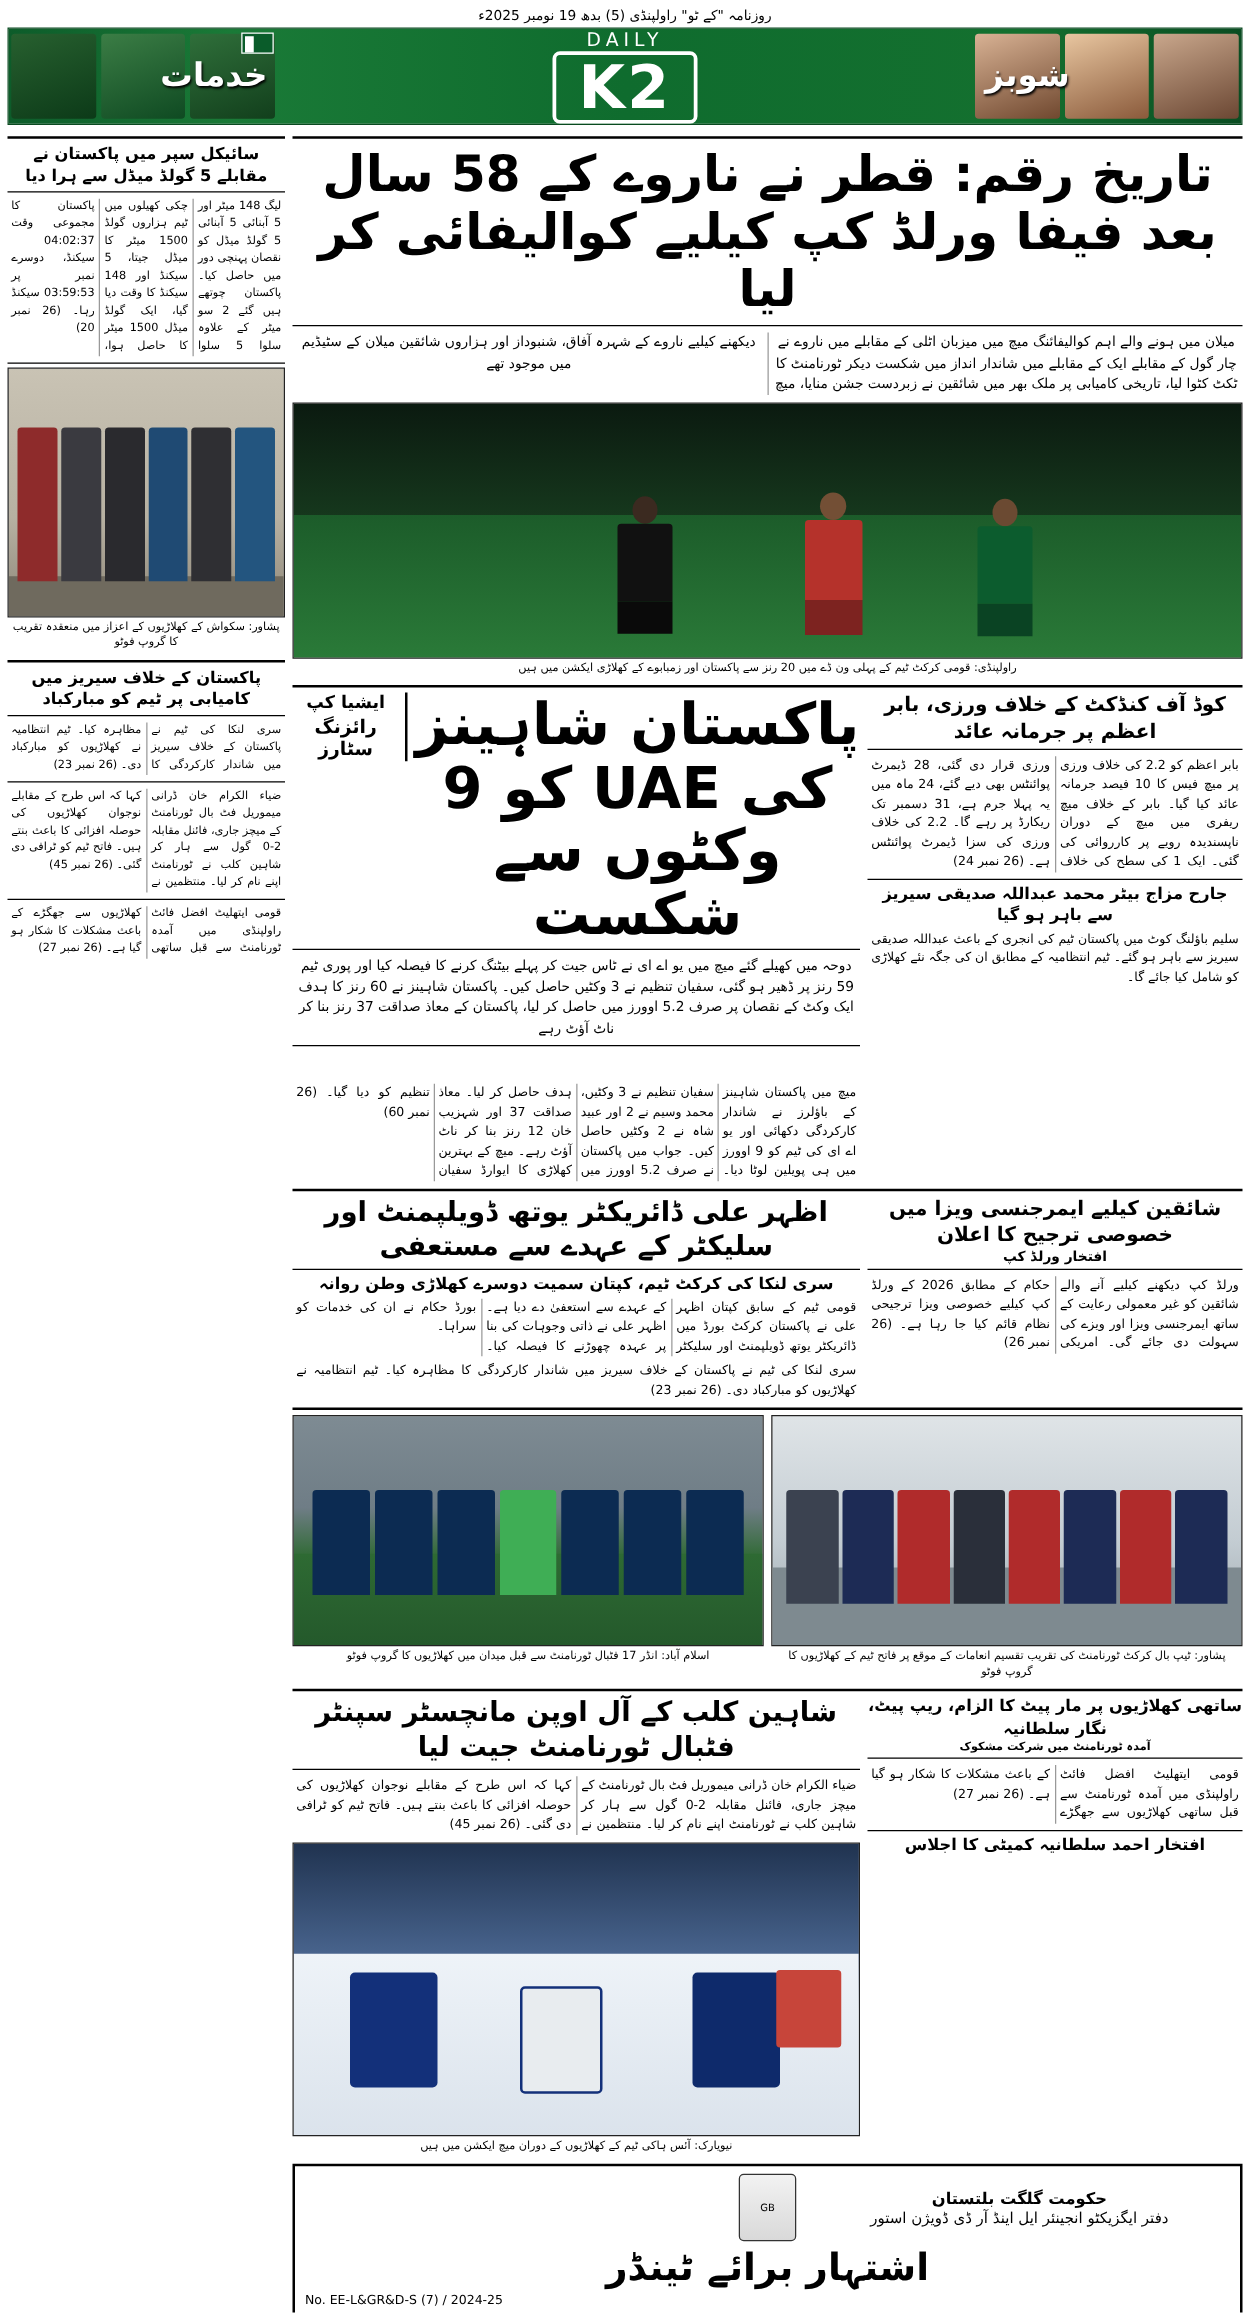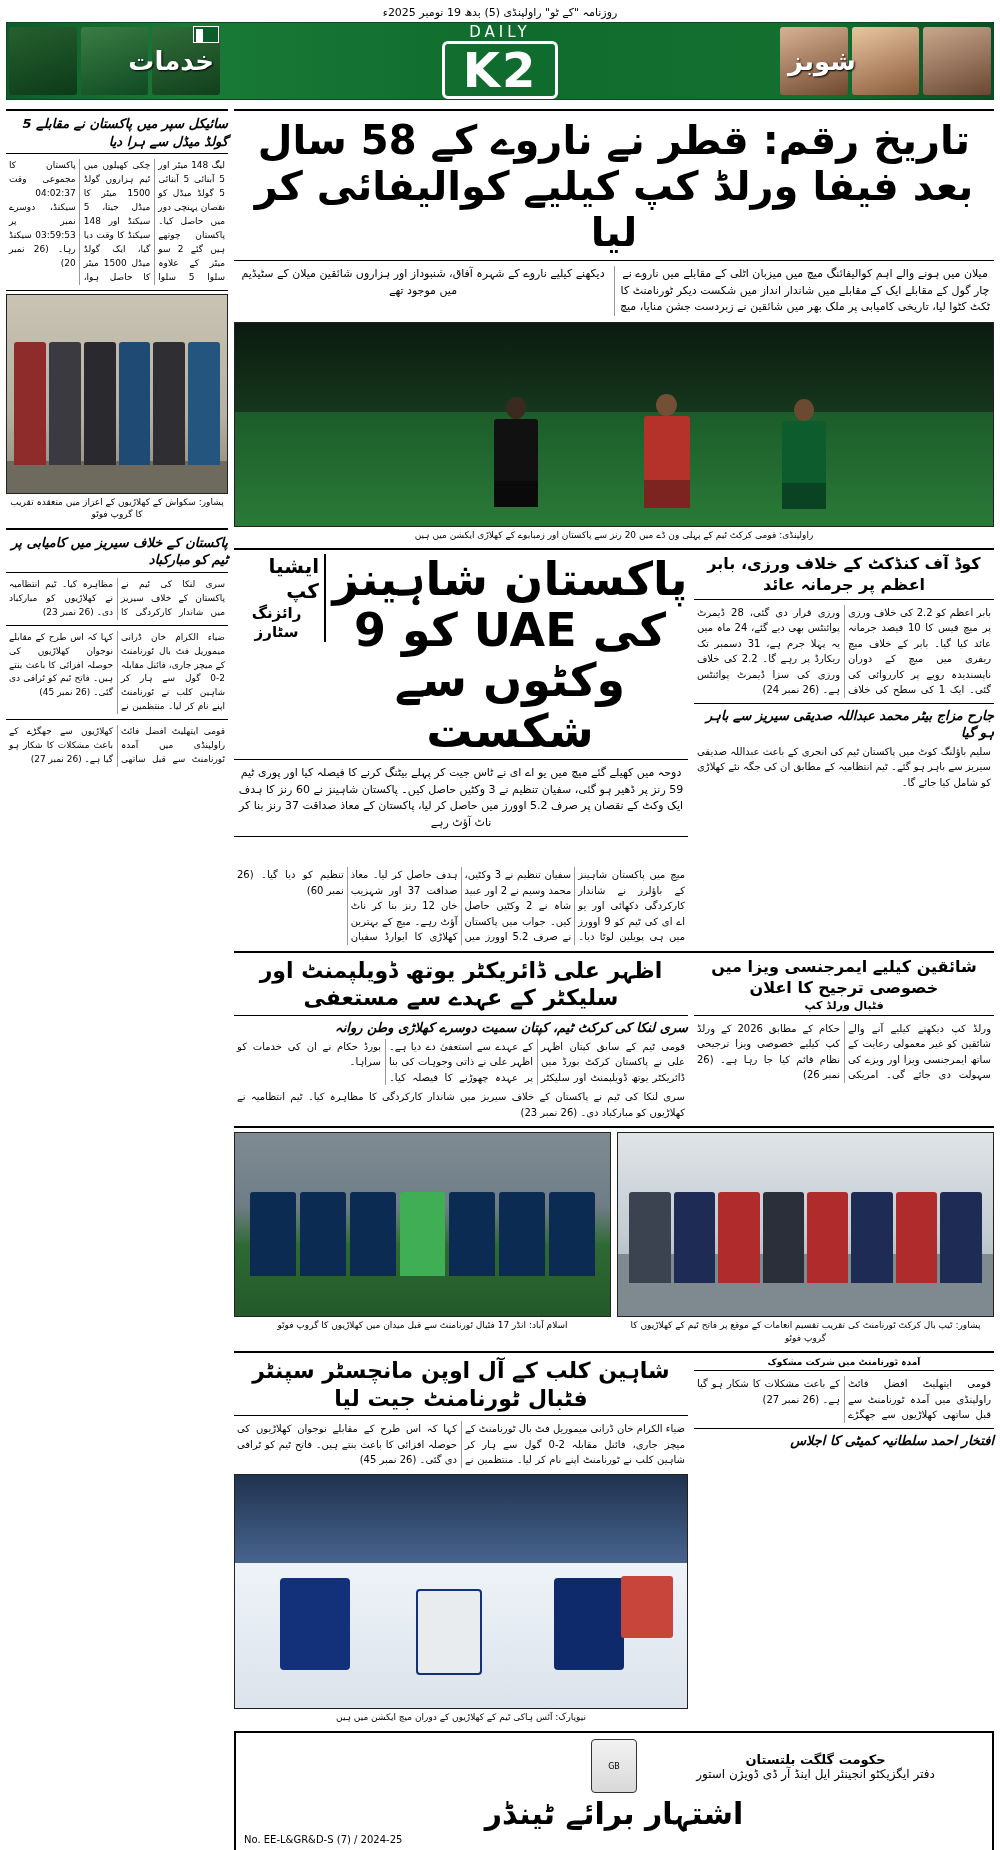--- a/index.html
+++ b/index.html
@@ -62,21 +62,21 @@
 
   .hl-big {
     font-size:40px; font-weight:bold; line-height:1.15; text-align:center;
     letter-spacing:-1px; padding:2px 0;
   }
   .hl-huge {
     font-size:46px; font-weight:bold; line-height:1.1; text-align:center;
   }
   .hl-med { font-size:22px; font-weight:bold; line-height:1.25; text-align:center; }
   .hl-sm  { font-size:16px; font-weight:bold; line-height:1.3; text-align:center; }
-  .hl-xs  { font-size:13px; font-weight:bold; line-height:1.35; text-align:right;font-style:italic; }
+  .hl-xs  { font-size:13px; font-weight:bold; line-height:1.35; text-align:center; }
 
   .kicker { font-size:11px; text-align:center; line-height:1.5; padding:2px 2px; }
   .body-txt {
     font-size:10px; line-height:1.55; text-align:justify; padding:2px 3px;
   }
   .body-2col { column-count:2; column-gap:8px; column-rule:1px solid #999; }
   .body-3col { column-count:3; column-gap:8px; column-rule:1px solid #999; }
   .body-4col { column-count:4; column-gap:7px; column-rule:1px solid #999;margin-top:28px; }
 
   .photo { position:relative; overflow:hidden; border:1px solid #222; }
@@ -187,37 +187,37 @@
           <div class="hl-xs">جارح مزاج بیٹر محمد عبداللہ صدیقی سیریز سے باہر ہو گیا</div>
           <div class="body-txt">سلیم باؤلنگ کوٹ میں پاکستان ٹیم کی انجری کے باعث عبداللہ صدیقی سیریز سے باہر ہو گئے۔ ٹیم انتظامیہ کے مطابق ان کی جگہ نئے کھلاڑی کو شامل کیا جائے گا۔</div>
         </div>
 
         <div style="flex:1 1 auto;">
           <div style="display:flex;align-items:flex-start;gap:6px;">
             <div style="flex:1 1 auto;">
               <div class="hl-huge">پاکستان شاہینز کی UAE کو 9 وکٹوں سے شکست</div>
             </div>
             <div style="flex:0 0 92px;border-right:2px solid #000;padding-right:5px;text-align:center;">
-              <div style="font-size:20px;font-weight:bold;line-height:1.25;text-align:right;">ایشیا کپ</div>
+              <div style="font-size:14px;font-weight:bold;line-height:1.25;">ایشیا کپ</div>
               <div style="font-size:15px;font-weight:bold;line-height:1.25;">رائزنگ سٹارز</div>
             </div>
           </div>
           <div class="rule-thin"></div>
           <div class="kicker">دوحہ میں کھیلے گئے میچ میں یو اے ای نے ٹاس جیت کر پہلے بیٹنگ کرنے کا فیصلہ کیا اور پوری ٹیم 59 رنز پر ڈھیر ہو گئی، سفیان تنظیم نے 3 وکٹیں حاصل کیں۔ پاکستان شاہینز نے 60 رنز کا ہدف ایک وکٹ کے نقصان پر صرف 5.2 اوورز میں حاصل کر لیا، پاکستان کے معاذ صداقت 37 رنز بنا کر ناٹ آؤٹ رہے</div>
           <div class="rule-thin"></div>
           <div class="body-txt body-4col">میچ میں پاکستان شاہینز کے باؤلرز نے شاندار کارکردگی دکھائی اور یو اے ای کی ٹیم کو 9 اوورز میں ہی پویلین لوٹا دیا۔ سفیان تنظیم نے 3 وکٹیں، محمد وسیم نے 2 اور عبید شاہ نے 2 وکٹیں حاصل کیں۔ جواب میں پاکستان نے صرف 5.2 اوورز میں ہدف حاصل کر لیا۔ معاذ صداقت 37 اور شہزیب خان 12 رنز بنا کر ناٹ آؤٹ رہے۔ میچ کے بہترین کھلاڑی کا ایوارڈ سفیان تنظیم کو دیا گیا۔ (26 نمبر 60)</div>
         </div>
       </div>
 
       <div class="rule"></div>
 
       <div style="display:flex;gap:6px;">
         <div style="flex:0 0 300px;">
           <div class="hl-sm">شائقین کیلیے ایمرجنسی ویزا میں خصوصی ترجیح کا اعلان</div>
-          <div class="center" style="font-size:11px;font-weight:bold;">فٹبال ورلڈ کپ</div>
+          <div class="center" style="font-size:11px;font-weight:bold;">افتخار ورلڈ کپ</div>
           <div class="rule-thin"></div>
           <div class="body-txt body-2col">ورلڈ کپ دیکھنے کیلیے آنے والے شائقین کو غیر معمولی رعایت کے ساتھ ایمرجنسی ویزا اور ویزے کی سہولت دی جائے گی۔ امریکی حکام کے مطابق 2026 کے ورلڈ کپ کیلیے خصوصی ویزا ترجیحی نظام قائم کیا جا رہا ہے۔ (26 نمبر 26)</div>
         </div>
         <div style="flex:1 1 auto;">
           <div class="hl-med">اظہر علی ڈائریکٹر یوتھ ڈویلپمنٹ اور سلیکٹر کے عہدے سے مستعفی</div>
           <div class="rule-thin"></div>
           <div class="hl-xs">سری لنکا کی کرکٹ ٹیم، کپتان سمیت دوسرے کھلاڑی وطن روانہ</div>
           <div class="body-txt body-3col">قومی ٹیم کے سابق کپتان اظہر علی نے پاکستان کرکٹ بورڈ میں ڈائریکٹر یوتھ ڈویلپمنٹ اور سلیکٹر کے عہدے سے استعفیٰ دے دیا ہے۔ اظہر علی نے ذاتی وجوہات کی بنا پر عہدہ چھوڑنے کا فیصلہ کیا۔ بورڈ حکام نے ان کی خدمات کو سراہا۔</div>
           <div class="body-txt">سری لنکا کی ٹیم نے پاکستان کے خلاف سیریز میں شاندار کارکردگی کا مظاہرہ کیا۔ ٹیم انتظامیہ نے کھلاڑیوں کو مبارکباد دی۔ (26 نمبر 23)</div>
         </div>
@@ -256,20 +256,21 @@
             </div>
           </div>
           <div class="cap">اسلام آباد: انڈر 17 فٹبال ٹورنامنٹ سے قبل میدان میں کھلاڑیوں کا گروپ فوٹو</div>
         </div>
       </div>
 
       <div class="rule"></div>
 
       <div style="display:flex;gap:6px;">
         <div style="flex:0 0 300px;">
+          <div class="hl-xs">ساتھی کھلاڑیوں پر مار پیٹ کا الزام، ریپ پیٹ، نگار سلطانیہ</div>
           <div class="center small" style="font-weight:bold;">آمدہ ٹورنامنٹ میں شرکت مشکوک</div>
           <div class="rule-thin"></div>
           <div class="body-txt body-2col">قومی ایتھلیٹ افضل فائٹ راولپنڈی میں آمدہ ٹورنامنٹ سے قبل ساتھی کھلاڑیوں سے جھگڑے کے باعث مشکلات کا شکار ہو گیا ہے۔ (26 نمبر 27)</div>
           <div class="rule-thin"></div>
           <div class="hl-xs">افتخار احمد سلطانیہ کمیٹی کا اجلاس</div>
         </div>
 
         <div style="flex:1 1 auto;">
           <div class="hl-med">شاہین کلب کے آل اوپن مانچسٹر سپنٹر فٹبال ٹورنامنٹ جیت لیا</div>
           <div class="rule-thin"></div>

